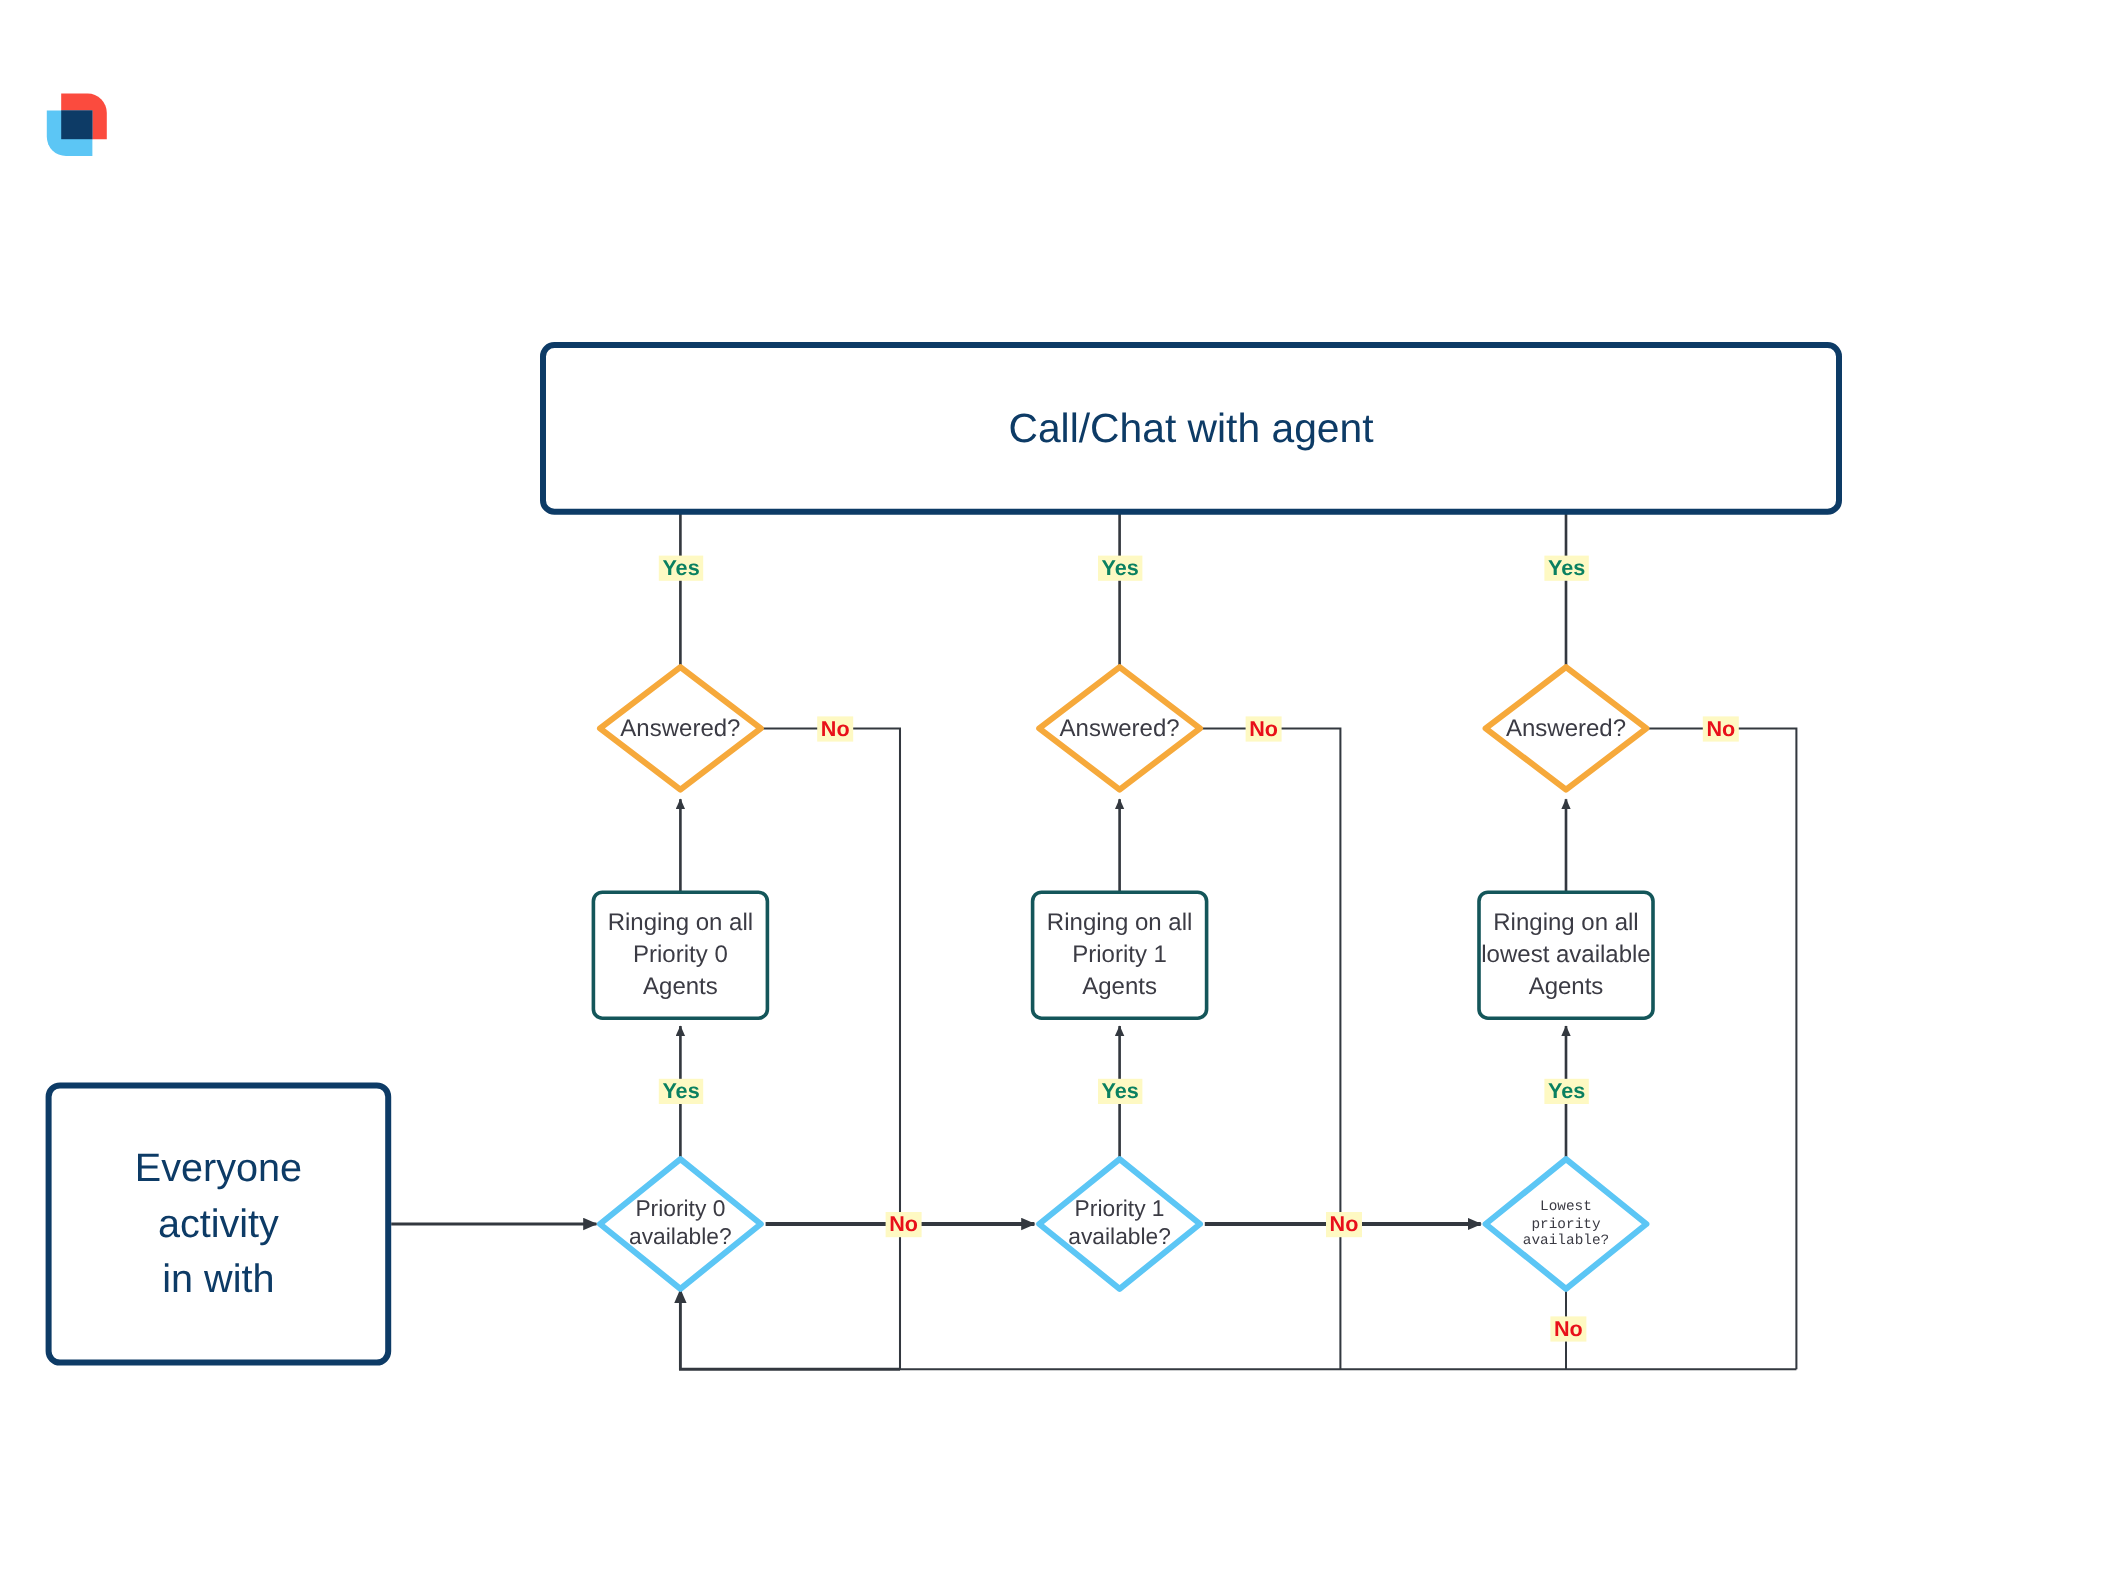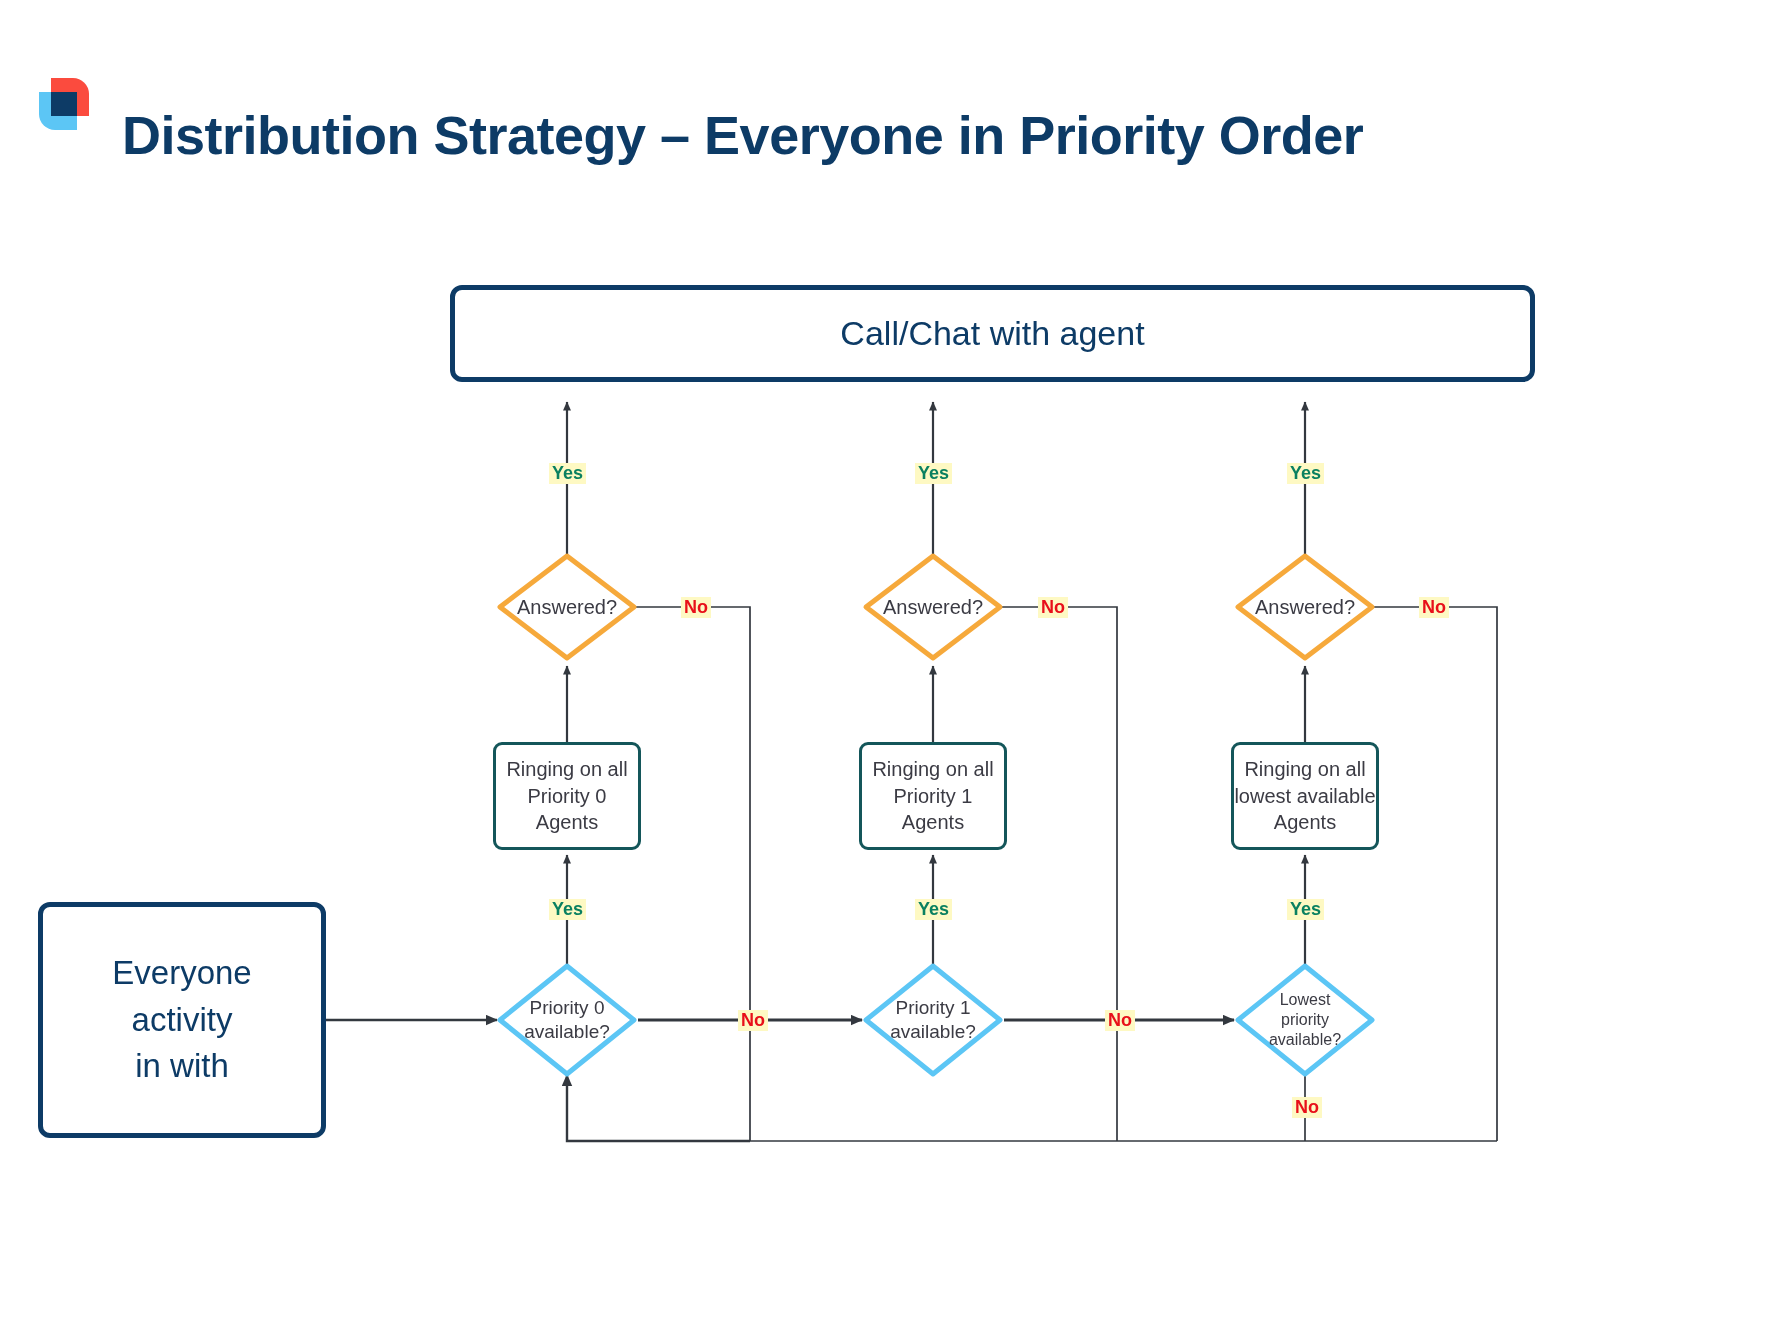--- a/index.html
+++ b/index.html
@@ -24,21 +24,21 @@
   
   #wires{position:absolute;left:0;top:0;width:1771px;height:1330px;}
 
   
   .node{position:absolute;box-sizing:border-box;display:flex;align-items:center;justify-content:center;text-align:center;}
 
   .bignav{
     border:5px solid #0d3b66;border-radius:12px;background:#fff;
     color:#0d3b66;
   }
-  .topbox{left:450px;top:285px;width:1085px;height:97px;font-size:34px;}
+  .topbox{left:450px;top:285px;width:1085px;height:144px;font-size:34px;}
   .startbox{left:38px;top:902px;width:288px;height:236px;font-size:33px;line-height:1.42;}
 
   .procbox{
     border:3px solid #14565a;border-radius:9px;background:#fff;
     color:#3b3b44;font-size:20px;line-height:1.33;
     width:148px;height:108px;
   }
 
   .diamond-wrap{position:absolute;}
   .diamond-wrap svg{position:absolute;left:0;top:0;}
@@ -64,21 +64,20 @@
     <svg width="62" height="62" viewBox="0 0 62 62" aria-hidden="true">
 
       <path d="M18 6 H40 A16 16 0 0 1 56 22 V44 H18 Z" fill="#fb4b3e"></path>
 
       <path d="M6 20 H44 V58 H22 A16 16 0 0 1 6 42 Z" fill="#5cc6f5"></path>
 
       <rect x="18" y="20" width="26" height="24" fill="#0d3b66"></rect>
     </svg>
   </div>
 
-  <div class="title">Distribution Strategy – Everyone in Priority Order</div>
 
   <svg id="wires" viewBox="0 0 1771 1330">
     <defs>
       <marker id="arr" markerWidth="10" markerHeight="10" refX="8.5" refY="4" orient="auto" markerUnits="userSpaceOnUse">
         <path d="M0,0 L9,4 L0,8 z" fill="#33383f"></path>
       </marker>
       <marker id="arrB" markerWidth="13" markerHeight="13" refX="11" refY="5.2" orient="auto" markerUnits="userSpaceOnUse">
         <path d="M0,0 L12,5.2 L0,10.4 z" fill="#33383f"></path>
       </marker>
     </defs>
@@ -201,21 +200,21 @@
         <div>Priority 1</div>
         <div>available?</div>
       </div>
     </div>
   </div>
 
   <div class="diamond-wrap" style="left:1233px;top:961px;width:144px;height:118px;">
     <svg width="144" height="118" viewBox="0 0 144 118" aria-hidden="true">
       <polygon points="72,5 139,59 72,113 5,59" fill="#ffffff" stroke="#5cc6f5" stroke-width="5" stroke-linejoin="round"></polygon>
     </svg>
-    <div class="diamond-label" style="font-size:16px;">
+    <div class="diamond-label" style="font-size:12px;font-family:Liberation Mono, monospace;">
       <div>
         <div>Lowest</div>
         <div>priority</div>
         <div>available?</div>
       </div>
     </div>
   </div>
 
   <div class="lbl lbl-yes" style="left:549px;top:463px;">Yes</div>
   <div class="lbl lbl-yes" style="left:915px;top:463px;">Yes</div>

